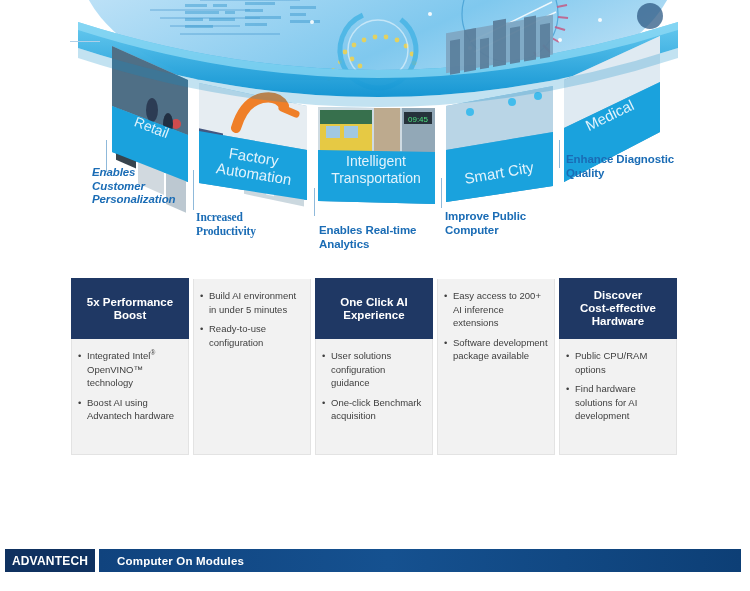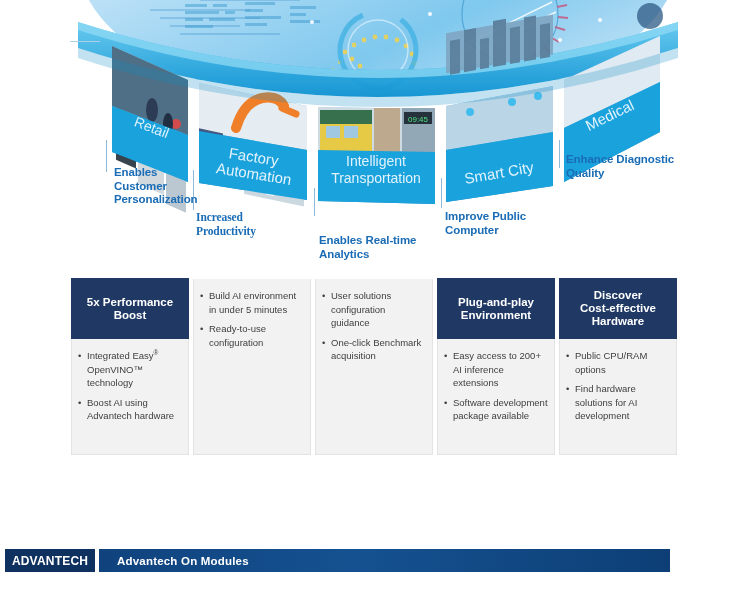--- a/index.html
+++ b/index.html
@@ -78,21 +78,21 @@
     flex:0 0 9px;
     color:#404040;
     font-size:9.5px;
     line-height:13.5px;
   }
   .bullet-text{flex:1;}
   sup.mark{font-size:6.5px;vertical-align:super;line-height:0;}
 
   
   #footer{
-    position:absolute;left:5px;top:549px;width:665px;height:23px;
+    position:absolute;left:5px;top:549px;width:736px;height:23px;
     display:flex;align-items:stretch;
   }
   .footer-logo{
     width:90px;background:#0f3160;
     display:flex;align-items:center;justify-content:center;
   }
   .footer-logo-text{
     color:#ffffff;font-weight:bold;font-size:12px;letter-spacing:0.2px;
     font-family:"Liberation Sans", sans-serif;
   }
@@ -323,32 +323,32 @@
   </svg>
 
   <div class="left-connector"></div>
 
   <div class="leader" style="left:106px;top:140px;height:32px;"></div>
   <div class="leader" style="left:193px;top:170px;height:40px;"></div>
   <div class="leader" style="left:314px;top:188px;height:28px;"></div>
   <div class="leader" style="left:441px;top:178px;height:30px;"></div>
   <div class="leader" style="left:559px;top:140px;height:28px;"></div>
 
-  <div class="caption" style="left:114px;top:166px;">
+  <div class="caption" style="left:92px;top:166px;font-style:italic;">
     <div>Enables</div>
     <div>Customer</div>
     <div>Personalization</div>
   </div>
 
   <div class="caption" style="left:196px;top:211px;font-family:Liberation Serif, serif;">
     <div>Increased</div>
     <div>Productivity</div>
   </div>
 
-  <div class="caption" style="left:319px;top:234px;">
+  <div class="caption" style="left:319px;top:224px;">
     <div>Enables Real-time</div>
     <div>Analytics</div>
   </div>
 
   <div class="caption" style="left:445px;top:210px;">
     <div>Improve Public</div>
     <div>Computer</div>
   </div>
 
   <div class="caption" style="left:566px;top:153px;">
@@ -362,62 +362,62 @@
   <div class="card">
     <div class="card-head">
       <div>
         <div>5x Performance</div>
         <div>Boost</div>
       </div>
     </div>
     <div class="card-body">
       <div class="bullet">
         <span class="bullet-dot">•</span>
-        <span class="bullet-text"><span>Integrated Easy</span><sup class="mark">®</sup><span> OpenVINO™ technology</span></span>
+        <span class="bullet-text"><span>Integrated Intel</span><sup class="mark">®</sup><span> OpenVINO™ technology</span></span>
       </div>
       <div class="bullet">
         <span class="bullet-dot">•</span>
         <span class="bullet-text">Boost AI using Advantech hardware</span>
       </div>
     </div>
   </div>
 
   <div class="card">
     <div class="card-body">
       <div class="bullet">
         <span class="bullet-dot">•</span>
         <span class="bullet-text">Build AI environment in under 5 minutes</span>
       </div>
       <div class="bullet">
         <span class="bullet-dot">•</span>
         <span class="bullet-text">Ready-to-use configuration</span>
-      </div>
-    </div>
-  </div>
-
-  <div class="card">
-    <div class="card-body">
-      <div class="bullet">
-        <span class="bullet-dot">•</span>
-        <span class="bullet-text">User solutions configuration guidance</span>
-      </div>
-      <div class="bullet">
-        <span class="bullet-dot">•</span>
-        <span class="bullet-text">One-click Benchmark acquisition</span>
       </div>
     </div>
   </div>
 
   <div class="card">
     <div class="card-head">
       <div>
-        <div>Plug-and-play</div>
-        <div>Environment</div>
-      </div>
-    </div>
+        <div>One Click AI</div>
+        <div>Experience</div>
+      </div>
+    </div>
+    <div class="card-body">
+      <div class="bullet">
+        <span class="bullet-dot">•</span>
+        <span class="bullet-text">User solutions configuration guidance</span>
+      </div>
+      <div class="bullet">
+        <span class="bullet-dot">•</span>
+        <span class="bullet-text">One-click Benchmark acquisition</span>
+      </div>
+    </div>
+  </div>
+
+  <div class="card">
     <div class="card-body">
       <div class="bullet">
         <span class="bullet-dot">•</span>
         <span class="bullet-text">Easy access to 200+ AI inference extensions</span>
       </div>
       <div class="bullet">
         <span class="bullet-dot">•</span>
         <span class="bullet-text">Software development package available</span>
       </div>
     </div>
@@ -443,15 +443,15 @@
     </div>
   </div>
 </div>
 
 <div id="footer">
   <div class="footer-logo">
     <span class="footer-logo-text">ADVANTECH</span>
   </div>
   <div class="footer-sep"></div>
   <div class="footer-bar">
-    <span class="footer-bar-text">Advantech On Modules</span>
+    <span class="footer-bar-text">Computer On Modules</span>
   </div>
 </div>
 
 </body></html>

